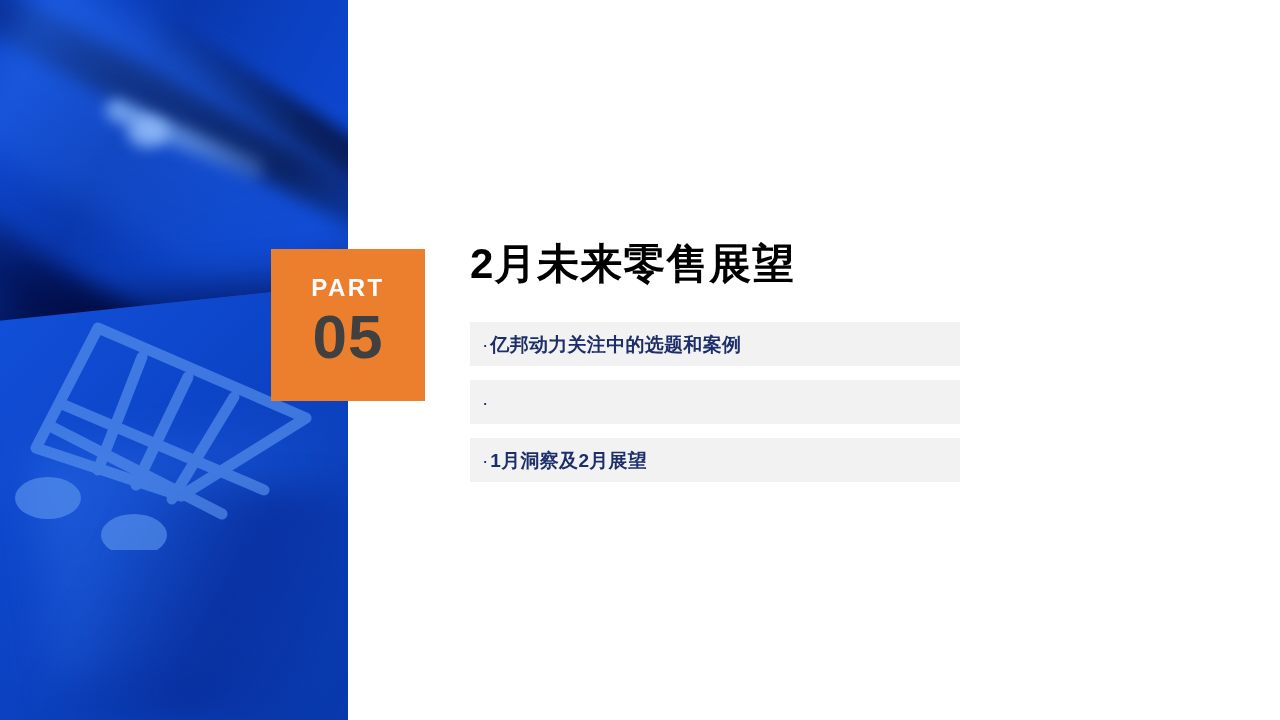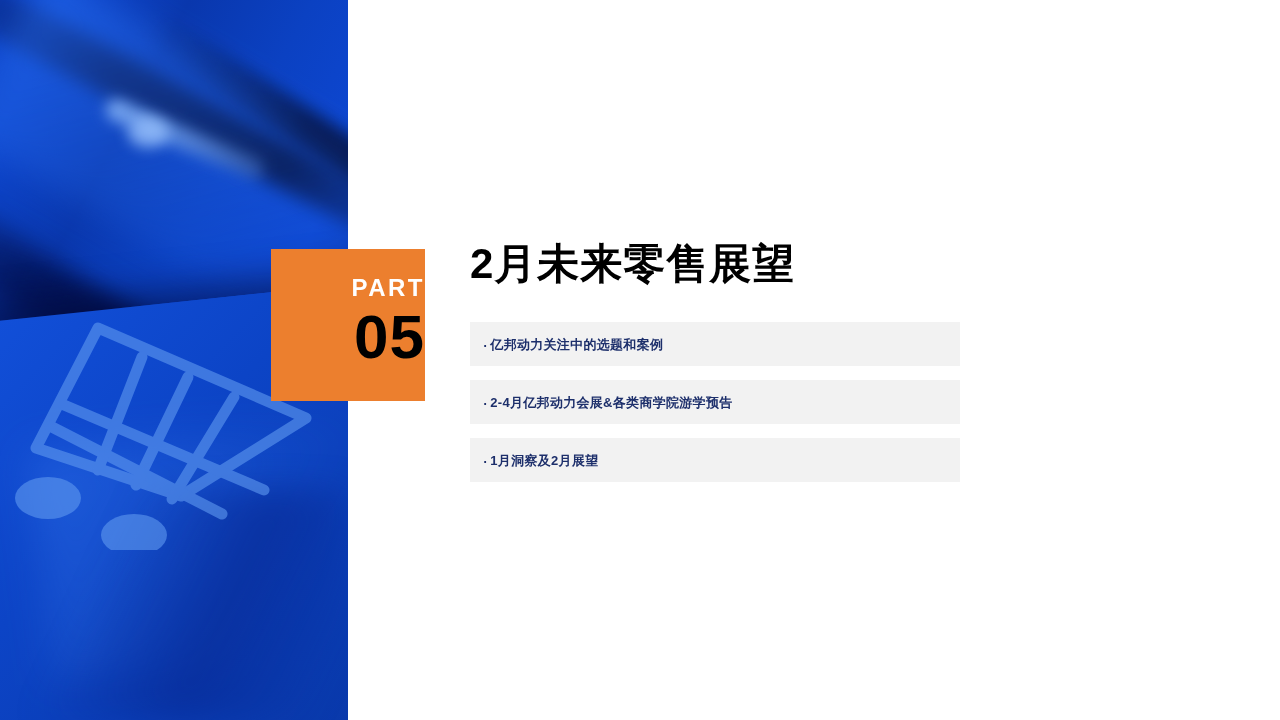--- a/index.html
+++ b/index.html
@@ -165,35 +165,35 @@
   
   .part-badge {
     position: absolute;
     left: 271px;
     top: 249px;
     width: 154px;
     height: 152px;
     background: #ec7f2e;
     display: flex;
     flex-direction: column;
-    align-items: flex-end;
+    align-items: center;
     justify-content: center;
     box-sizing: border-box;
     padding-bottom: 6px;
   }
   .part-badge .part-word {
     color: #ffffff;
     font-size: 24px;
     font-weight: bold;
     letter-spacing: 2.5px;
     line-height: 1;
     margin-bottom: 6px;
   }
   .part-badge .part-num {
-    color: #000000;
+    color: #404040;
     font-size: 62px;
     font-weight: bold;
     letter-spacing: 1px;
     line-height: 1;
   }
 
   
   .content {
     position: absolute;
     left: 470px;
@@ -225,21 +225,21 @@
   }
   .bullet-row:last-child { margin-bottom: 0; }
   .bullet-dot {
     color: #1d2f6b;
     font-size: 19px;
     line-height: 1;
     margin-right: 2px;
   }
   .bullet-text {
     color: #1d2f6b;
-    font-size: 13px;
+    font-size: 19px;
     font-weight: bold;
     letter-spacing: .3px;
     line-height: 1;
   }
 </style>
 </head>
 <body>
 
 <div class="slide">
 
@@ -278,21 +278,20 @@
   <div class="content">
     <h1 class="slide-title">2月未来零售展望</h1>
 
     <ul class="bullet-list">
       <li class="bullet-row">
         <span class="bullet-dot">·</span>
         <span class="bullet-text">亿邦动力关注中的选题和案例</span>
       </li>
       <li class="bullet-row">
         <span class="bullet-dot">·</span>
-        <span class="bullet-text">2-4月亿邦动力会展&amp;各类商学院游学预告</span>
       </li>
       <li class="bullet-row">
         <span class="bullet-dot">·</span>
         <span class="bullet-text">1月洞察及2月展望</span>
       </li>
     </ul>
   </div>
 
 </div>
 

